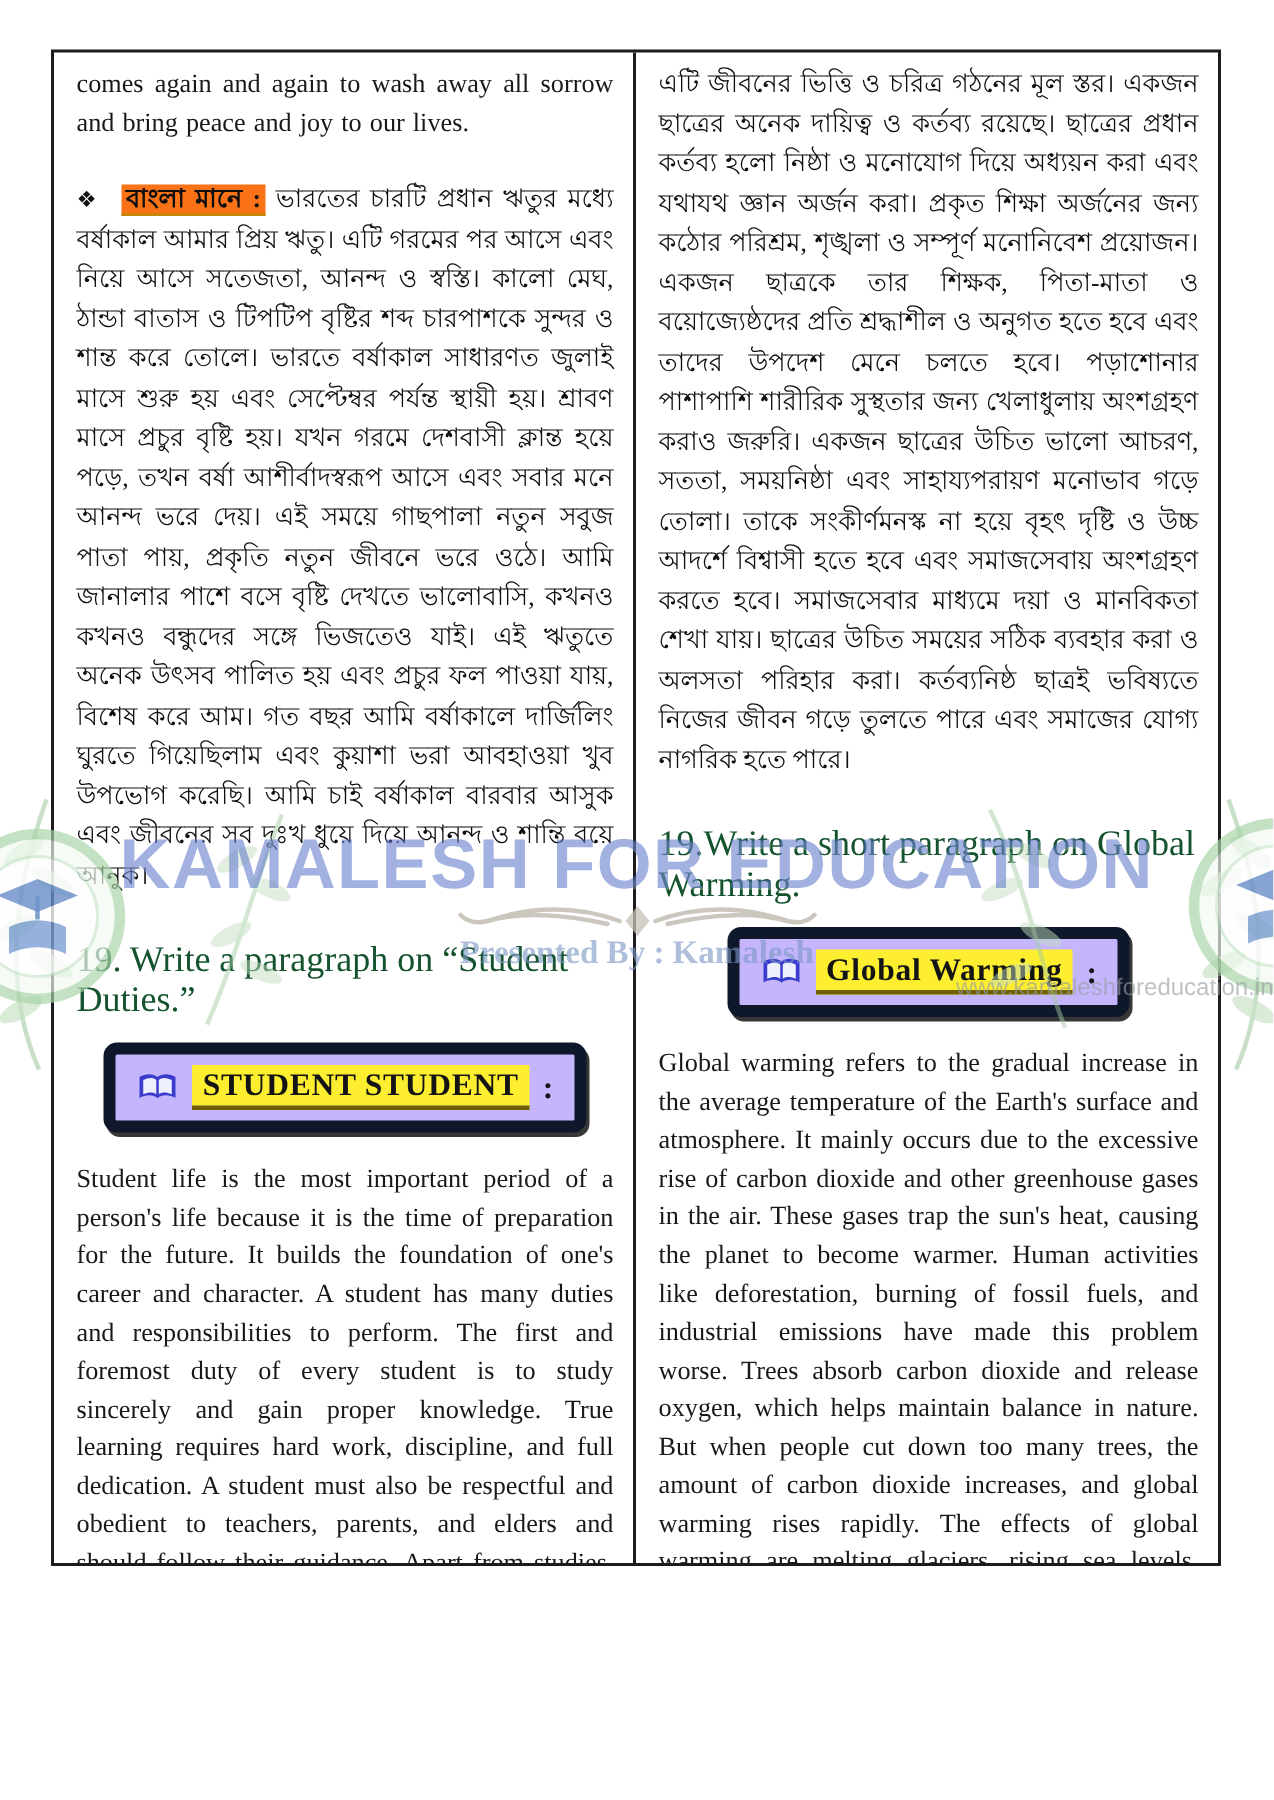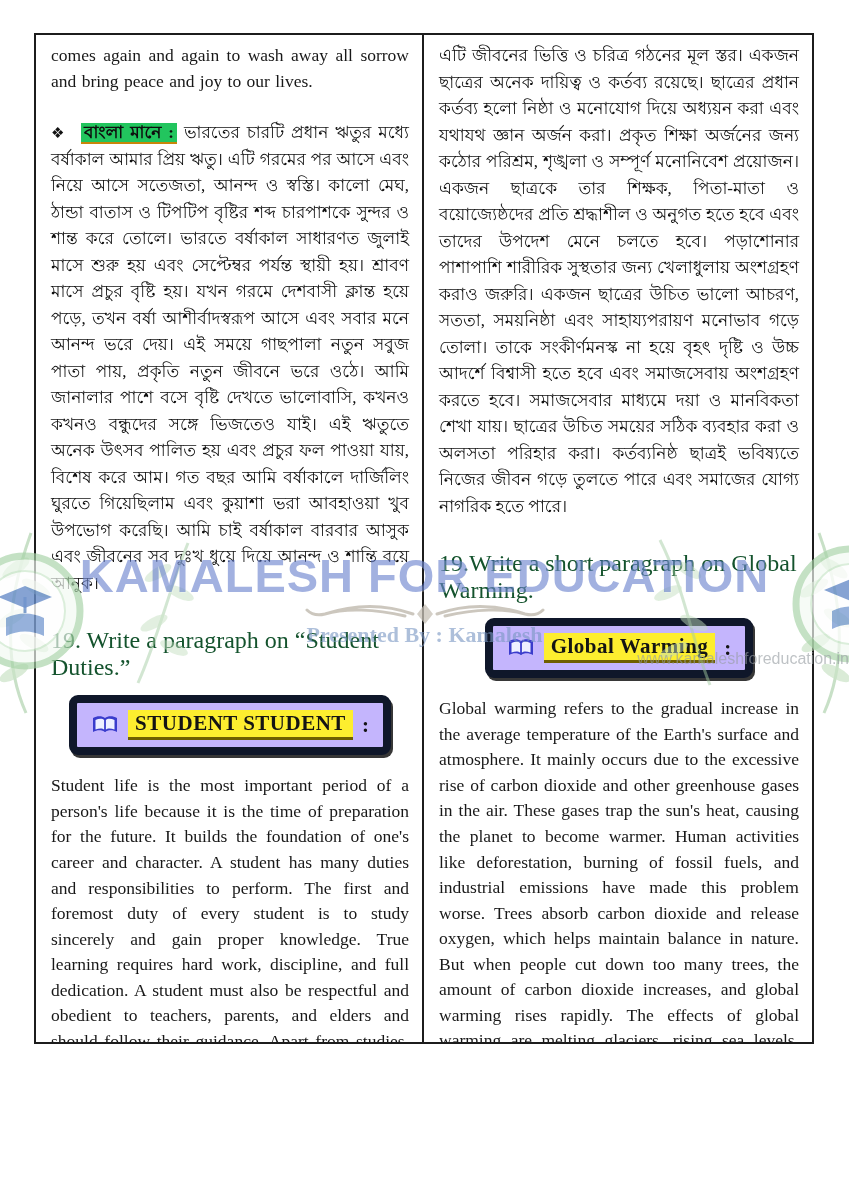--- a/index.html
+++ b/index.html
@@ -9,21 +9,21 @@
          border:2px solid #1c1c1c;display:flex;box-sizing:border-box;background:transparent;z-index:1;}
   .col{width:50%;box-sizing:border-box;padding:8px 13px 8px 15px;overflow:hidden;}
   .col-left{border-right:2px solid #1c1c1c;}
   p{margin:0;}
   .en{font-size:17.5px;line-height:1.46;text-align:justify;color:#181818;word-spacing:1px;}
   .bn{font-size:17px;line-height:1.56;text-align:justify;color:#0e0e0e;}
   .gap-top{margin-top:26px;}
   .gap-top-sm{margin-top:14px;}
   .q{font-weight:normal;font-size:24px;color:#14532d;margin-top:30px;margin-bottom:6px;}
   .bullet{font-size:15px;margin-right:7px;color:#111;}
-  .hl-label{background:#22c55e;font-weight:bold;border-bottom:2px solid #c8860a;padding:0 3px;}
+  .hl-label{background:#f97316;font-weight:bold;border-bottom:2px solid #c8860a;padding:0 3px;}
   .titlebox-wrap{text-align:center;margin:14px 0 18px 0;}
   .titlebox{display:inline-flex;align-items:center;gap:9px;background:#c4b5fd;
             border:8px solid #0f172a;border-radius:9px;padding:7px 14px;
             box-shadow:2px 3px 0 rgba(20,20,20,0.85);}
   .title-hl{background:#fdee2f;font-weight:bold;font-size:21px;letter-spacing:0.5px;
             border-bottom:3px solid #6f5f00;padding:1px 7px;color:#141414;}
   .title-colon{font-weight:bold;font-size:21px;color:#141414;}
   .book-icon{display:inline-flex;align-items:center;}
   
   .wm{position:absolute;left:0;top:0;width:849px;height:852px;pointer-events:none;z-index:2;}

